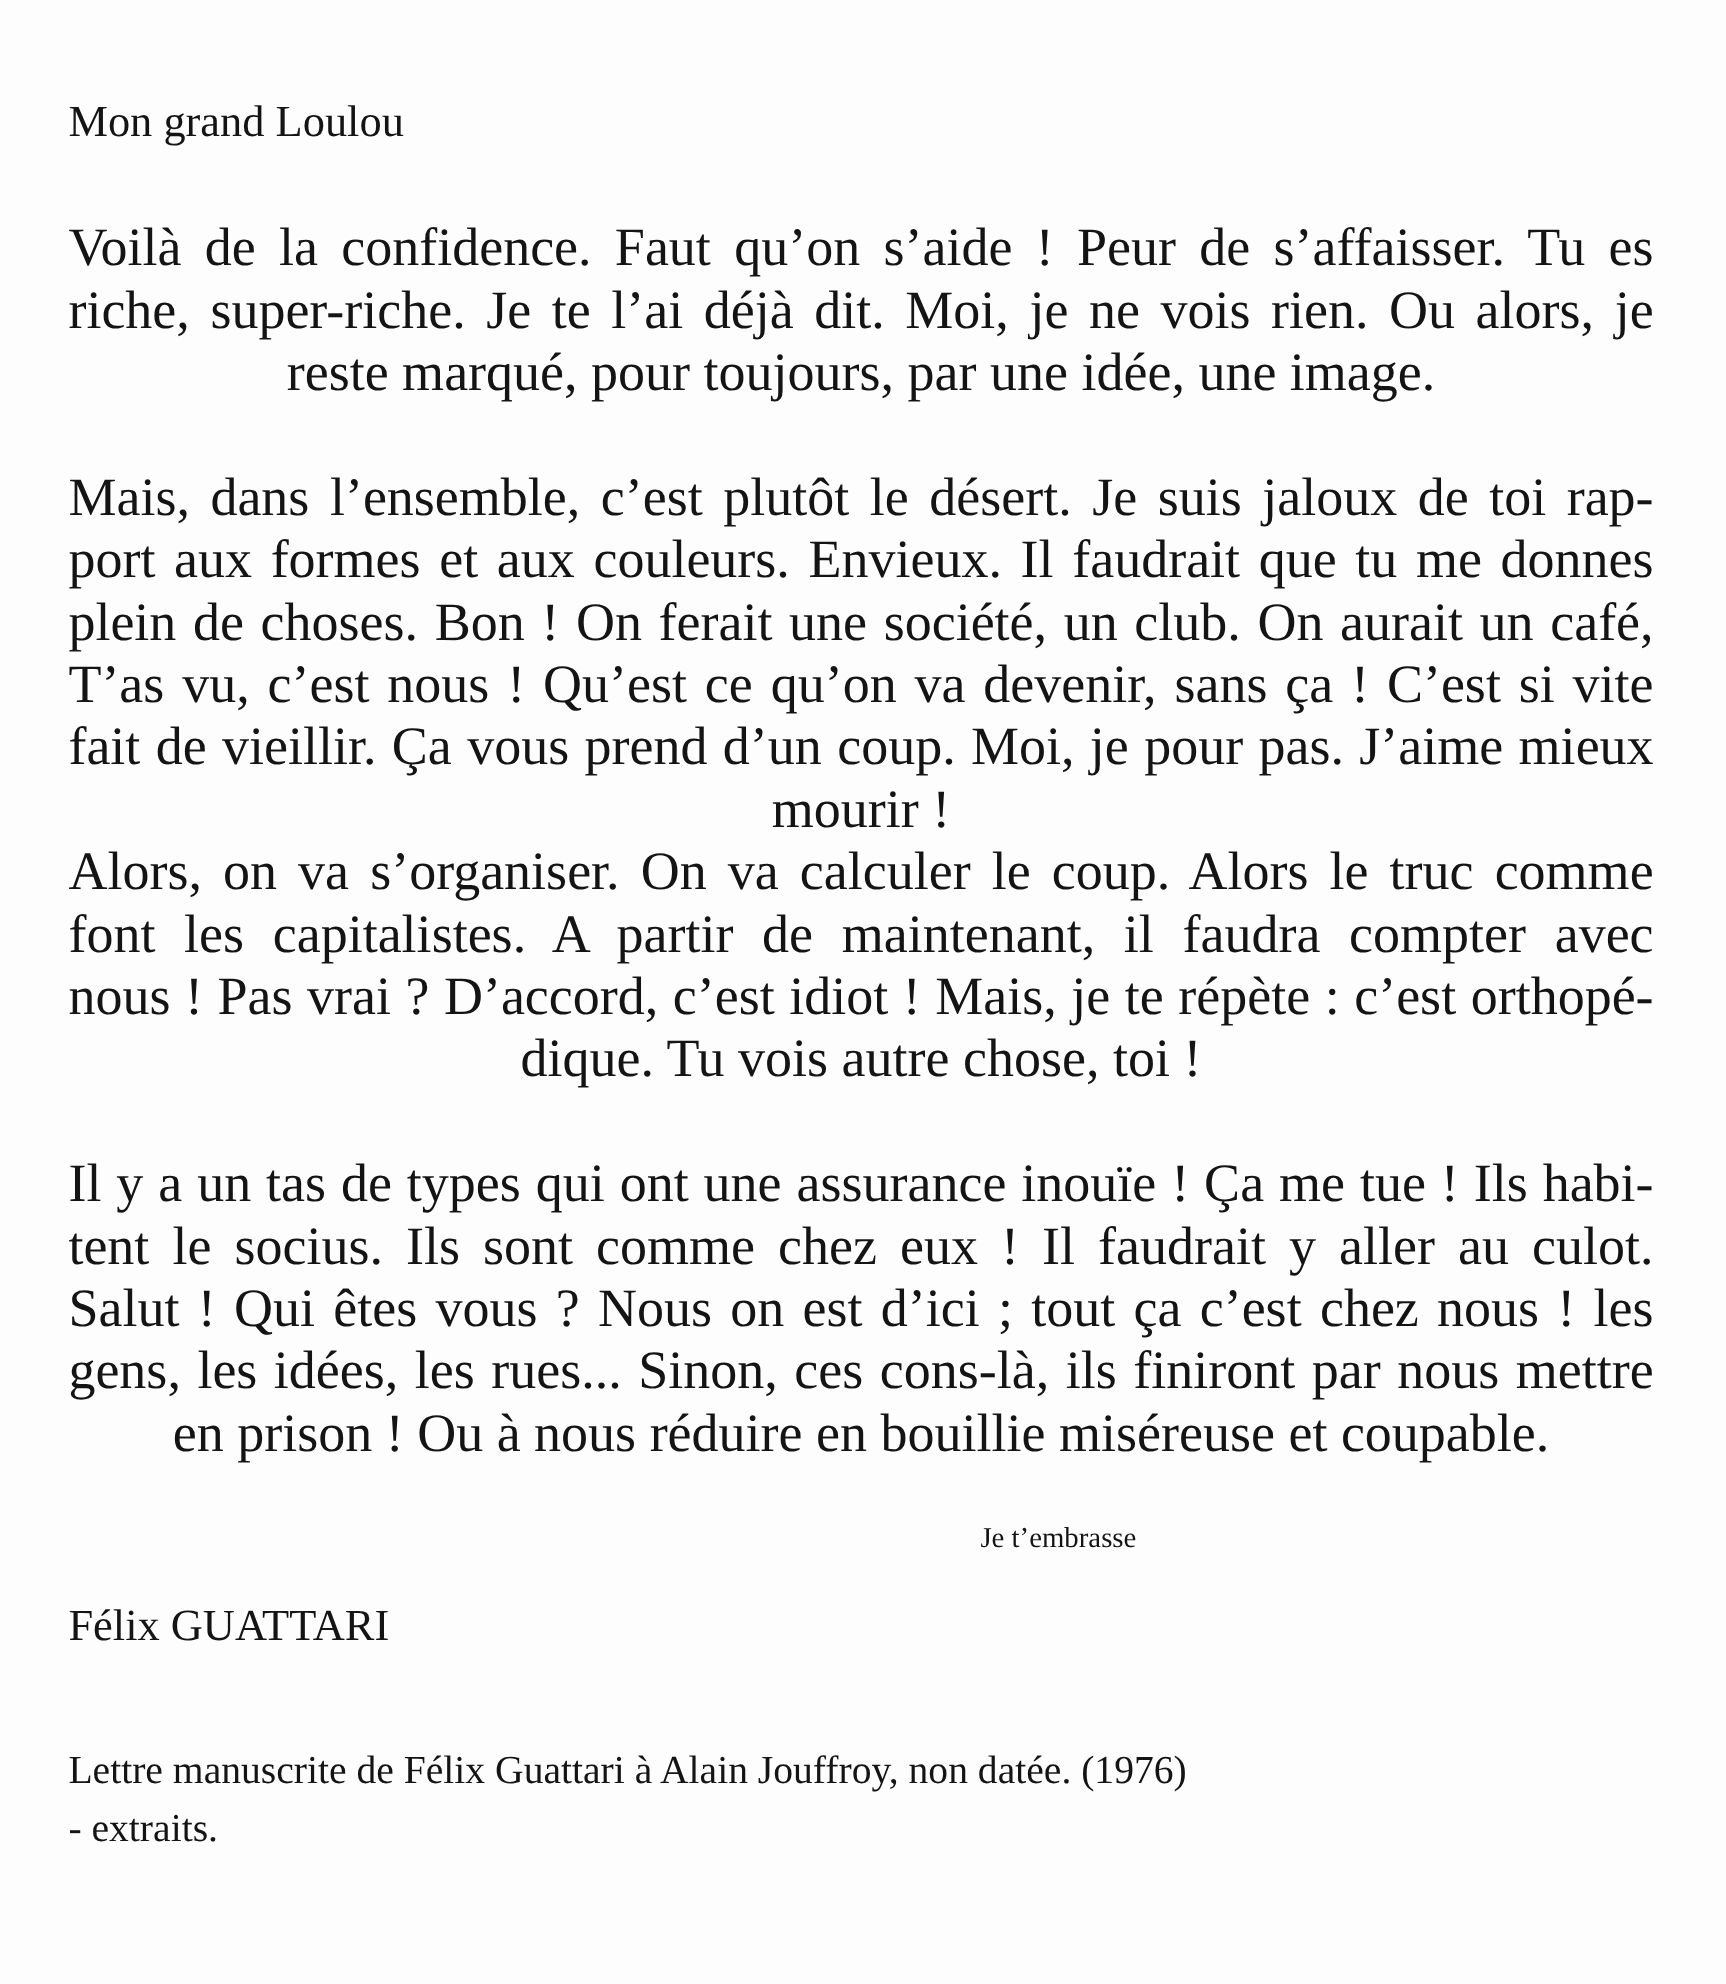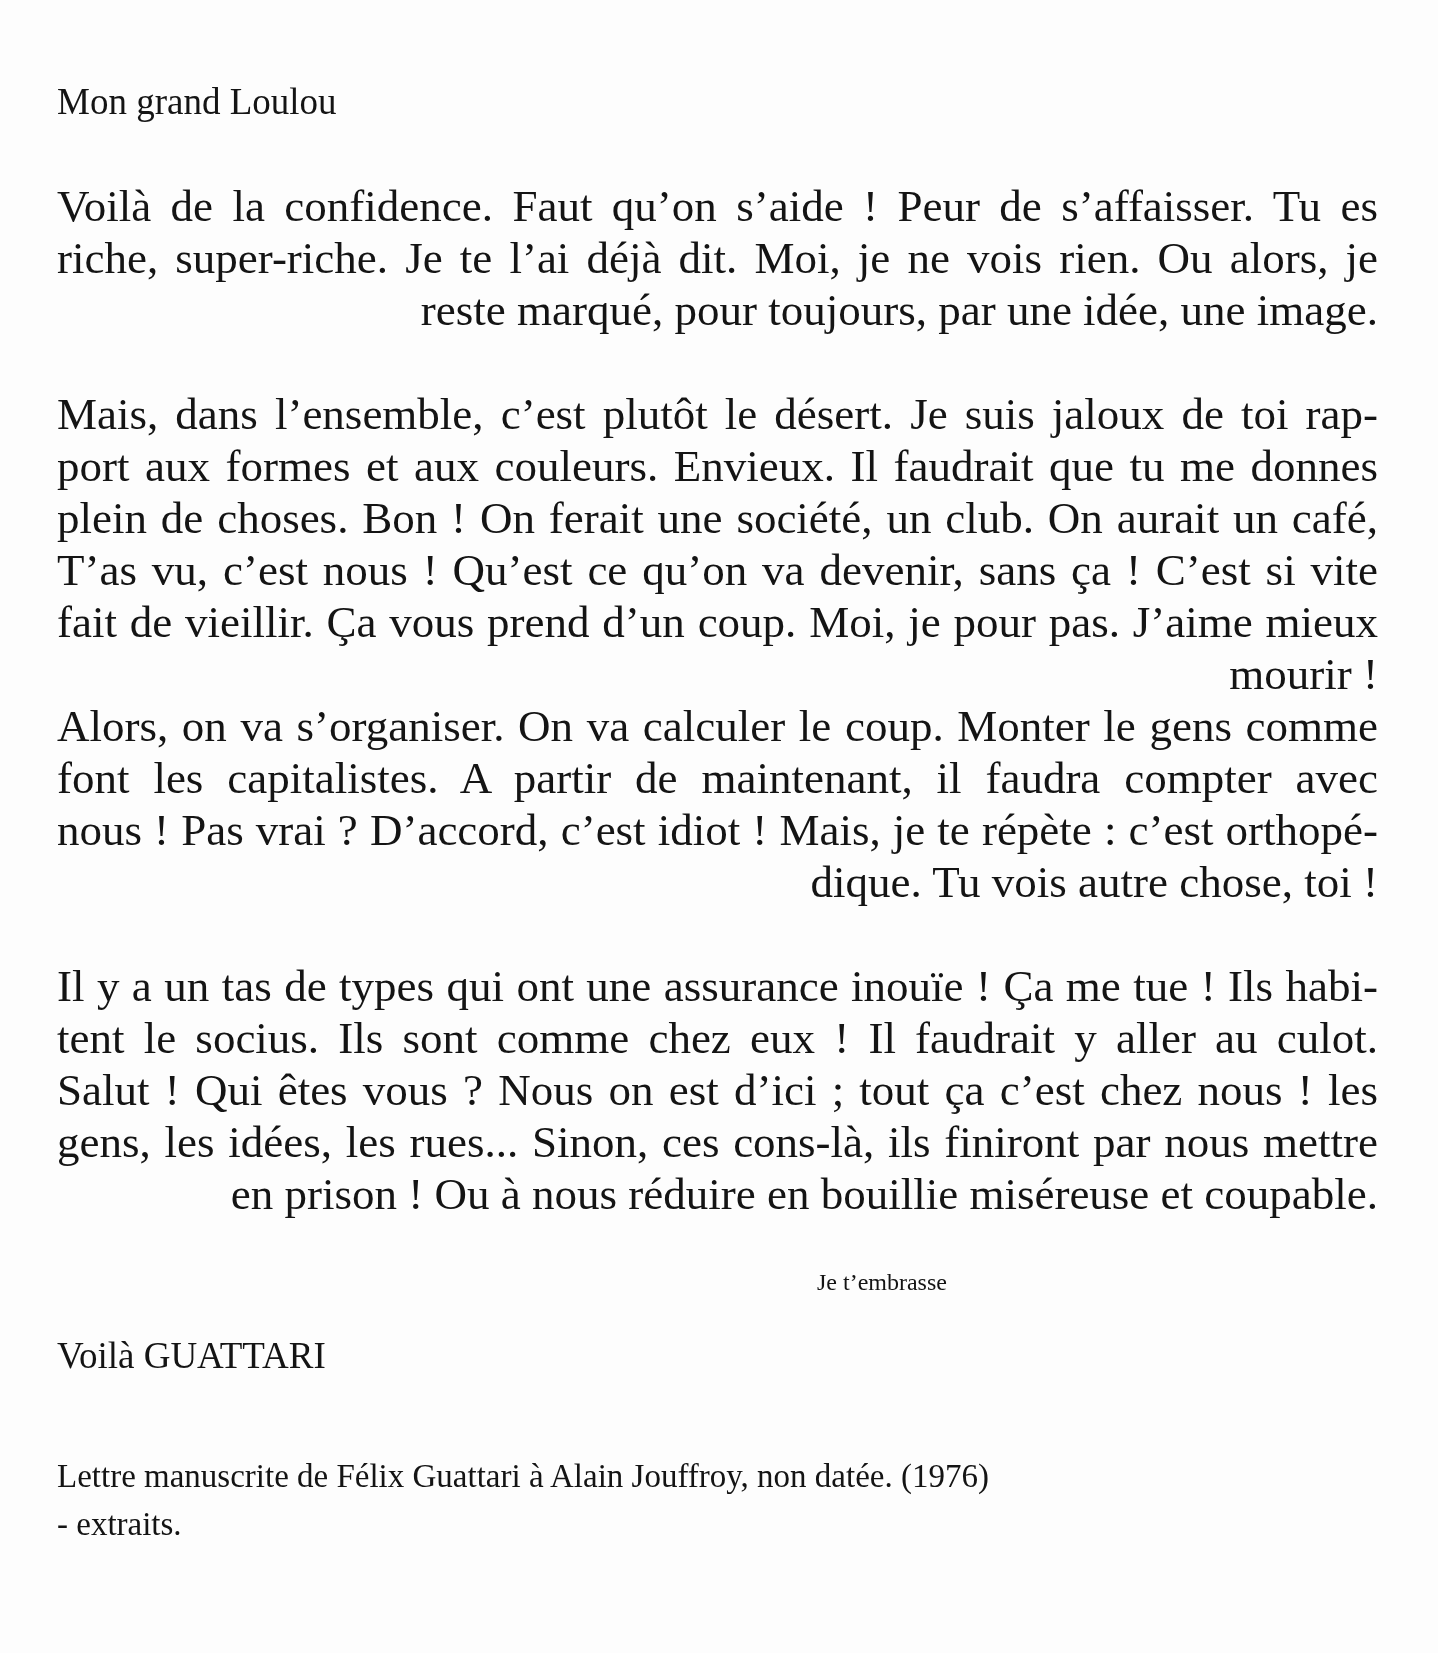--- a/index.html
+++ b/index.html
@@ -28,21 +28,21 @@
   }
   .para {
     margin-top: 52px;
     font-size: 45px;
     line-height: 52px;
   }
   .para.attached {
     margin-top: 0;
   }
   .line {
-    text-align: right;
+    text-align: center;
     white-space: normal;
   }
   .line.just {
     text-align: justify;
     text-align-last: justify;
   }
   .closing {
     margin-top: 36px;
     margin-left: 760px;
     font-size: 24px;
@@ -73,35 +73,35 @@
       </div>
       <div class="para">
         <div class="line just">Mais, dans l’ensemble, c’est plutôt le désert. Je suis jaloux de toi rap-</div>
         <div class="line just">port aux formes et aux couleurs. Envieux. Il faudrait que tu me donnes</div>
         <div class="line just">plein de choses. Bon ! On ferait une société, un club. On aurait un café,</div>
         <div class="line just">T’as vu, c’est nous ! Qu’est ce qu’on va devenir, sans ça ! C’est si vite</div>
         <div class="line just">fait de vieillir. Ça vous prend d’un coup. Moi, je pour pas. J’aime mieux</div>
         <div class="line">mourir !</div>
       </div>
       <div class="para attached">
-        <div class="line just">Alors, on va s’organiser. On va calculer le coup. Monter le gens comme</div>
+        <div class="line just">Alors, on va s’organiser. On va calculer le coup. Alors le truc comme</div>
         <div class="line just">font les capitalistes. A partir de maintenant, il faudra compter avec</div>
         <div class="line just">nous ! Pas vrai ? D’accord, c’est idiot ! Mais, je te répète : c’est orthopé-</div>
         <div class="line">dique. Tu vois autre chose, toi !</div>
       </div>
       <div class="para">
         <div class="line just">Il y a un tas de types qui ont une assurance inouïe ! Ça me tue ! Ils habi-</div>
         <div class="line just">tent le socius. Ils sont comme chez eux ! Il faudrait y aller au culot.</div>
         <div class="line just">Salut ! Qui êtes vous ? Nous on est d’ici ; tout ça c’est chez nous ! les</div>
         <div class="line just">gens, les idées, les rues... Sinon, ces cons-là, ils finiront par nous mettre</div>
         <div class="line">en prison ! Ou à nous réduire en bouillie miséreuse et coupable.</div>
       </div>
     </div>
 
   <div class="closing">Je t’embrasse</div>
 
-  <div class="signature">Voilà GUATTARI</div>
+  <div class="signature">Félix GUATTARI</div>
 
   <div class="caption">
     <div class="caption-line">Lettre manuscrite de Félix Guattari à Alain Jouffroy, non datée. (1976)</div>
     <div class="caption-line">- extraits.</div>
   </div>
 </div>
 
 </body></html>

